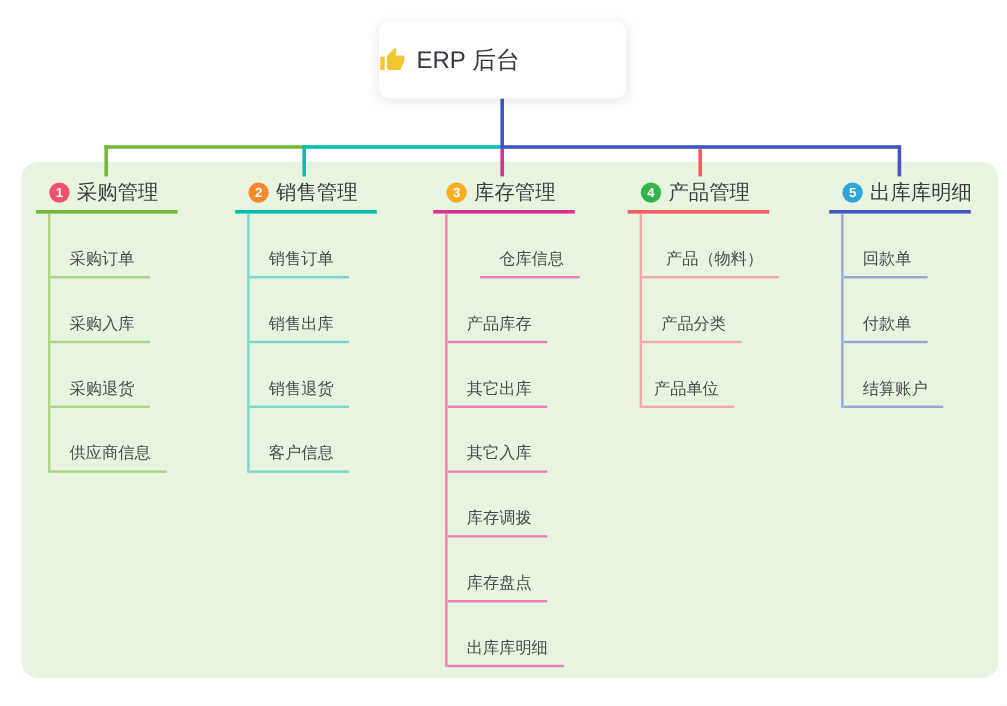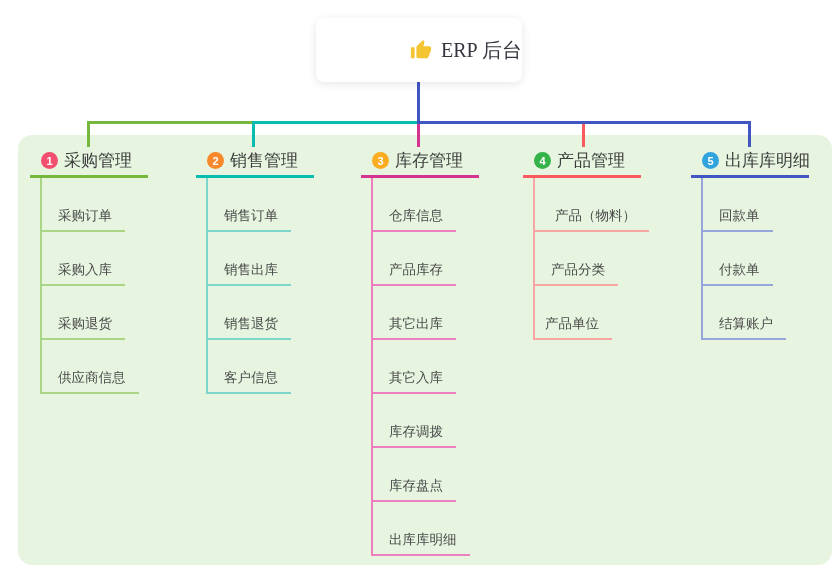--- a/index.html
+++ b/index.html
@@ -7,22 +7,22 @@
   body { font-family:"Liberation Sans","DejaVu Sans",sans-serif; }
   .page { position:relative; width:839px; height:588px; background:#ffffff; overflow:hidden; }
 
   
   .canvas-panel { position:absolute; left:18px; top:135px; width:814px; height:430px;
     border-radius:14px; }
 
   
   .root-card { position:absolute; left:316px; top:18px; width:206px; height:64px;
     background:#ffffff; border-radius:8px; box-shadow:0 2px 10px rgba(0,0,0,.10);
-    display:flex; align-items:center; justify-content:flex-end; gap:9px;
-    font-size:20px; color:#363640; z-index:3; cursor:pointer;font-family:Liberation Serif, serif; }
+    display:flex; align-items:center; justify-content:flex-start; gap:9px;
+    font-size:20px; color:#363640; z-index:3; cursor:pointer; }
   .root-card svg { display:block; }
 
   
   .line { position:absolute; z-index:1; }
   #stem      { left:417px; top:82px;  width:3px;   height:42px; }
   #bus-seg-1 { left:87px;  top:121px; width:166px; height:3px; }
   #bus-seg-2 { left:252px; top:121px; width:166px; height:3px; }
   #bus-seg-3 { left:417px; top:121px; width:333px; height:3px; }
   #drop-1 { left:87px;  top:121px; width:3px; height:26px; }
   #drop-2 { left:252px; top:121px; width:3px; height:26px; }
@@ -114,21 +114,21 @@
         </div>
   </div>
 
   <div class="branch" style="left: 361px;">
     <div class="branch-header" style="border-bottom-color: rgb(212, 52, 143);">
       <span class="badge" style="background: rgb(251, 172, 32);">3</span>
       <span class="branch-label">库存管理</span>
     </div>
     <div class="children" style="border-left-color: rgb(238, 127, 190);">
           <div class="child-row">
-            <span class="child-label" style="border-bottom-color: rgb(238, 127, 190);">仓库信息</span>
+            <span class="child-label" style="border-bottom-color: rgb(238, 127, 190); margin-left: 27px;">仓库信息</span>
           </div>
           <div class="child-row">
             <span class="child-label" style="border-bottom-color: rgb(238, 127, 190);">产品库存</span>
           </div>
           <div class="child-row">
             <span class="child-label" style="border-bottom-color: rgb(238, 127, 190);">其它出库</span>
           </div>
           <div class="child-row">
             <span class="child-label" style="border-bottom-color: rgb(238, 127, 190);">其它入库</span>
           </div>

